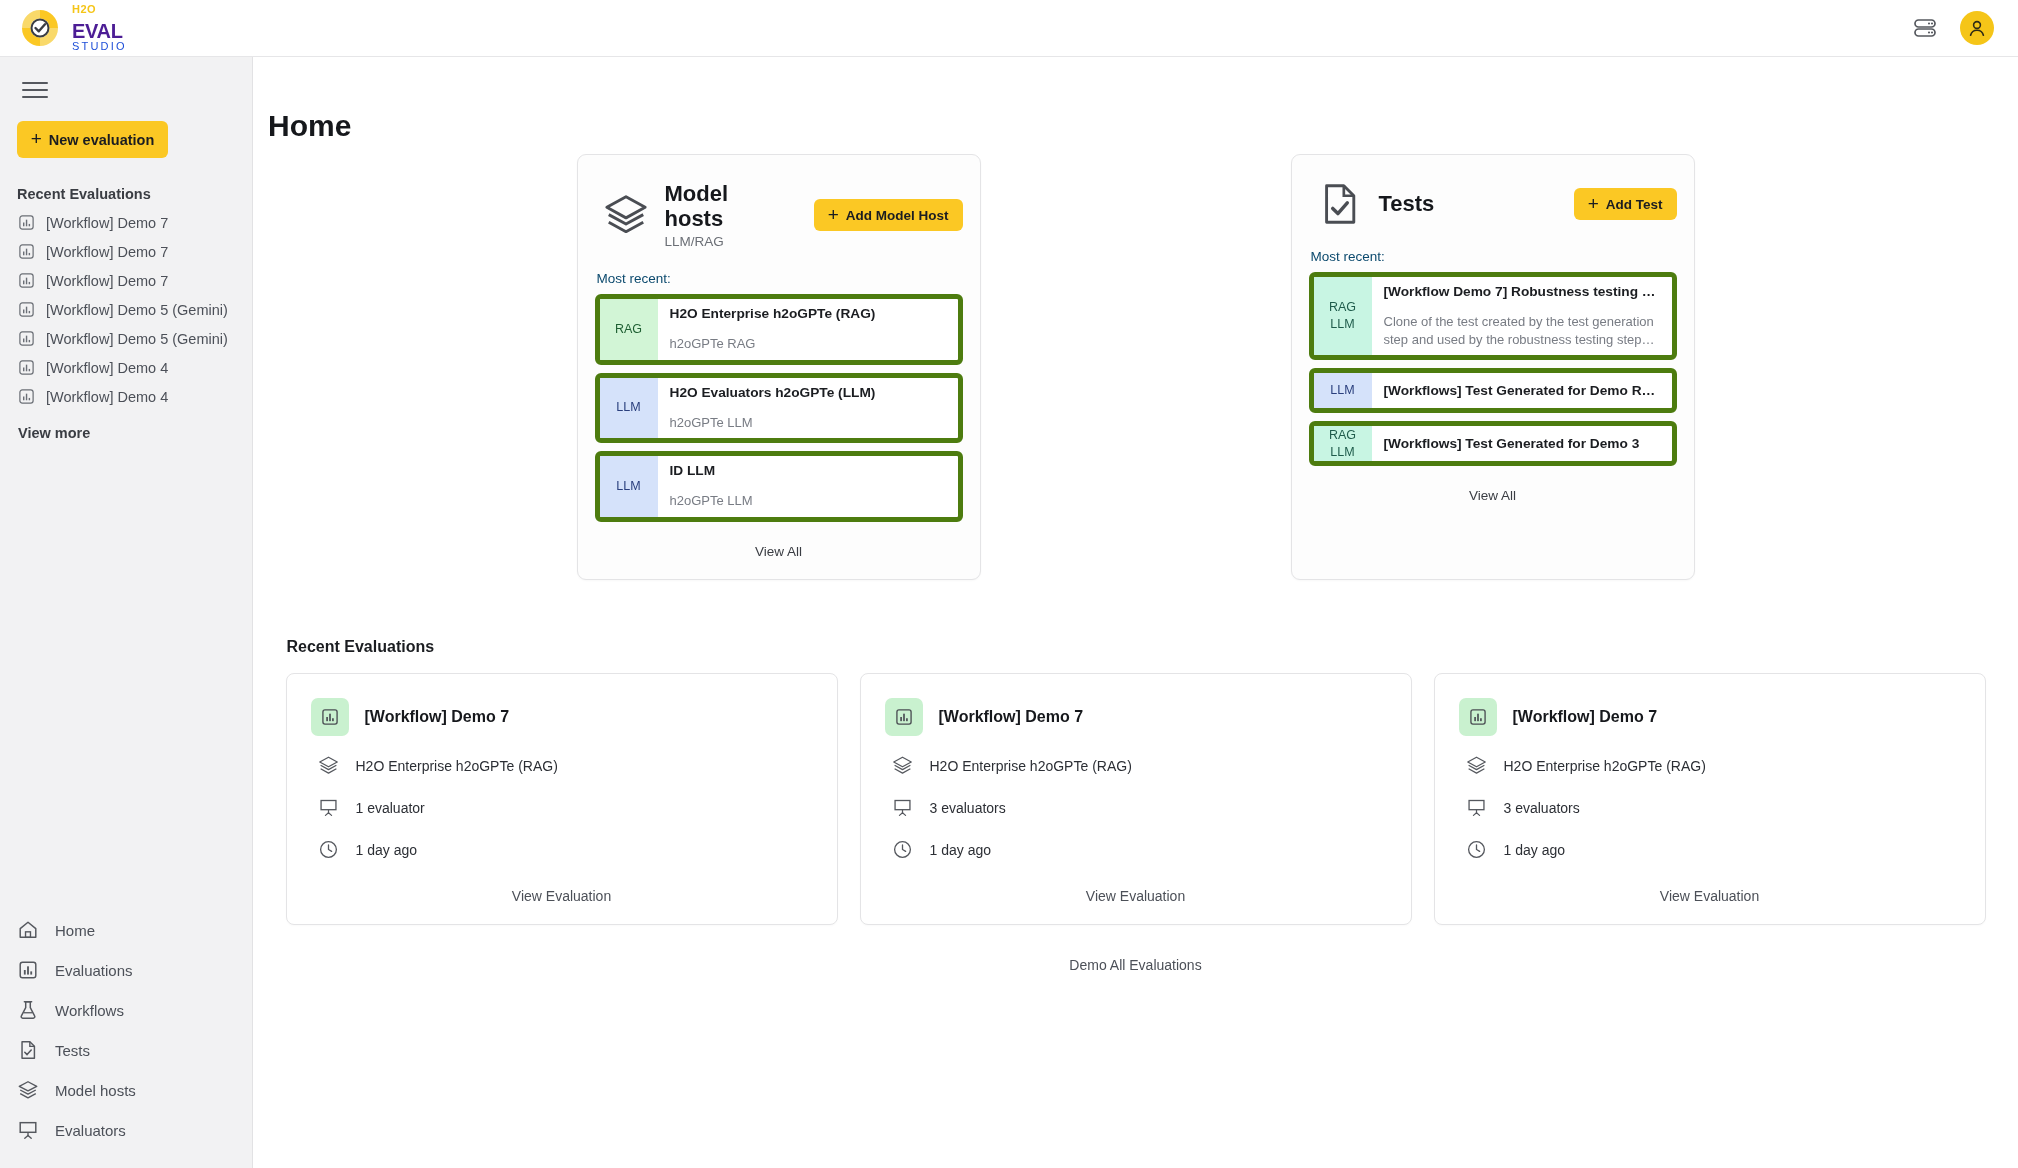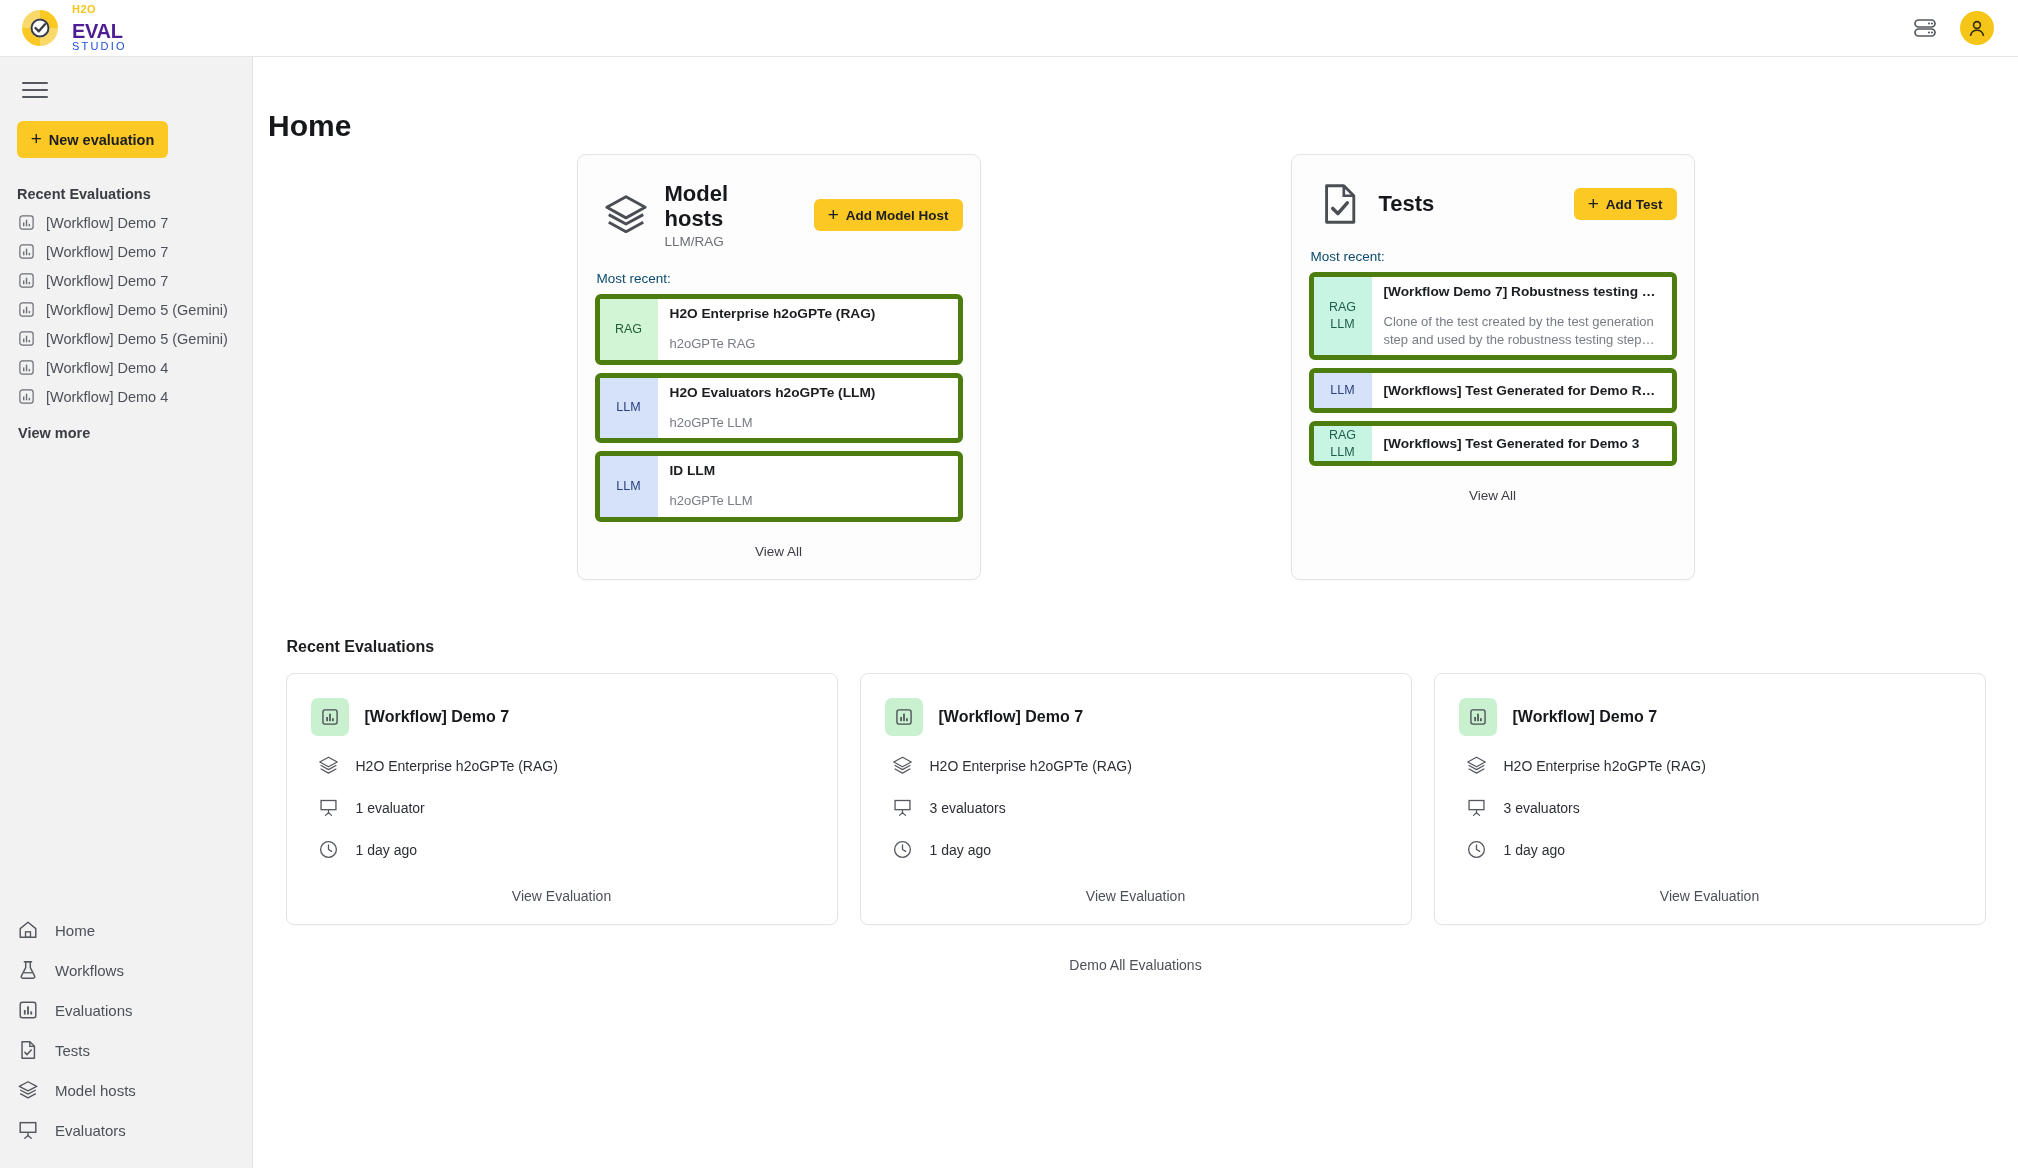--- a/index.html
+++ b/index.html
@@ -311,37 +311,37 @@
             <svg width="22" height="22" viewBox="0 0 24 24">
                 <path d="M3.5 10.5 L12 3.5 L20.5 10.5 L20.5 20 L3.5 20 Z" fill="none" stroke="#55585e" stroke-width="1.6" stroke-linejoin="round"></path>
                 <rect x="9.3" y="14" width="5.4" height="6" fill="none" stroke="#55585e" stroke-width="1.5"></rect>
               </svg>
           </span>
           <span>Home</span>
         </div>
         <div class="nav-item">
           <span class="nav-ico">
             <svg width="22" height="22" viewBox="0 0 24 24">
-                <path d="M9.5 3 L9.5 9.5 L4.8 18.5 a1.6 1.6 0 0 0 1.4 2.4 h11.6 a1.6 1.6 0 0 0 1.4 -2.4 L14.5 9.5 L14.5 3 Z" fill="none" stroke="#55585e" stroke-width="1.6" stroke-linejoin="round"></path>
-                <line x1="8" y1="3" x2="16" y2="3" stroke="#55585e" stroke-width="1.6" stroke-linecap="round"></line>
-                <line x1="7.2" y1="15" x2="16.8" y2="15" stroke="#55585e" stroke-width="1.4"></line>
-              </svg>
-          </span>
-          <span>Workflows</span>
-        </div>
-        <div class="nav-item">
-          <span class="nav-ico">
-            <svg width="22" height="22" viewBox="0 0 24 24">
                 <rect x="3.5" y="3.5" width="17" height="17" rx="2.5" fill="none" stroke="#55585e" stroke-width="1.6"></rect>
                 <rect x="7.5" y="12" width="2" height="5" fill="#55585e"></rect>
                 <rect x="11" y="8" width="2" height="9" fill="#55585e"></rect>
                 <rect x="14.5" y="13.5" width="2" height="3.5" fill="#55585e"></rect>
               </svg>
           </span>
           <span>Evaluations</span>
+        </div>
+        <div class="nav-item">
+          <span class="nav-ico">
+            <svg width="22" height="22" viewBox="0 0 24 24">
+                <path d="M9.5 3 L9.5 9.5 L4.8 18.5 a1.6 1.6 0 0 0 1.4 2.4 h11.6 a1.6 1.6 0 0 0 1.4 -2.4 L14.5 9.5 L14.5 3 Z" fill="none" stroke="#55585e" stroke-width="1.6" stroke-linejoin="round"></path>
+                <line x1="8" y1="3" x2="16" y2="3" stroke="#55585e" stroke-width="1.6" stroke-linecap="round"></line>
+                <line x1="7.2" y1="15" x2="16.8" y2="15" stroke="#55585e" stroke-width="1.4"></line>
+              </svg>
+          </span>
+          <span>Workflows</span>
         </div>
         <div class="nav-item">
           <span class="nav-ico">
             <svg width="22" height="22" viewBox="0 0 24 24">
                 <path d="M5.5 3 L14 3 L19 8 L19 21 L5.5 21 Z" fill="none" stroke="#55585e" stroke-width="1.6" stroke-linejoin="round"></path>
                 <path d="M14 3 L14 8 L19 8" fill="none" stroke="#55585e" stroke-width="1.5"></path>
                 <path d="M8.5 14.5 L11 17 L15.5 12" fill="none" stroke="#55585e" stroke-width="1.7" stroke-linecap="round" stroke-linejoin="round"></path>
               </svg>
           </span>
           <span>Tests</span>

